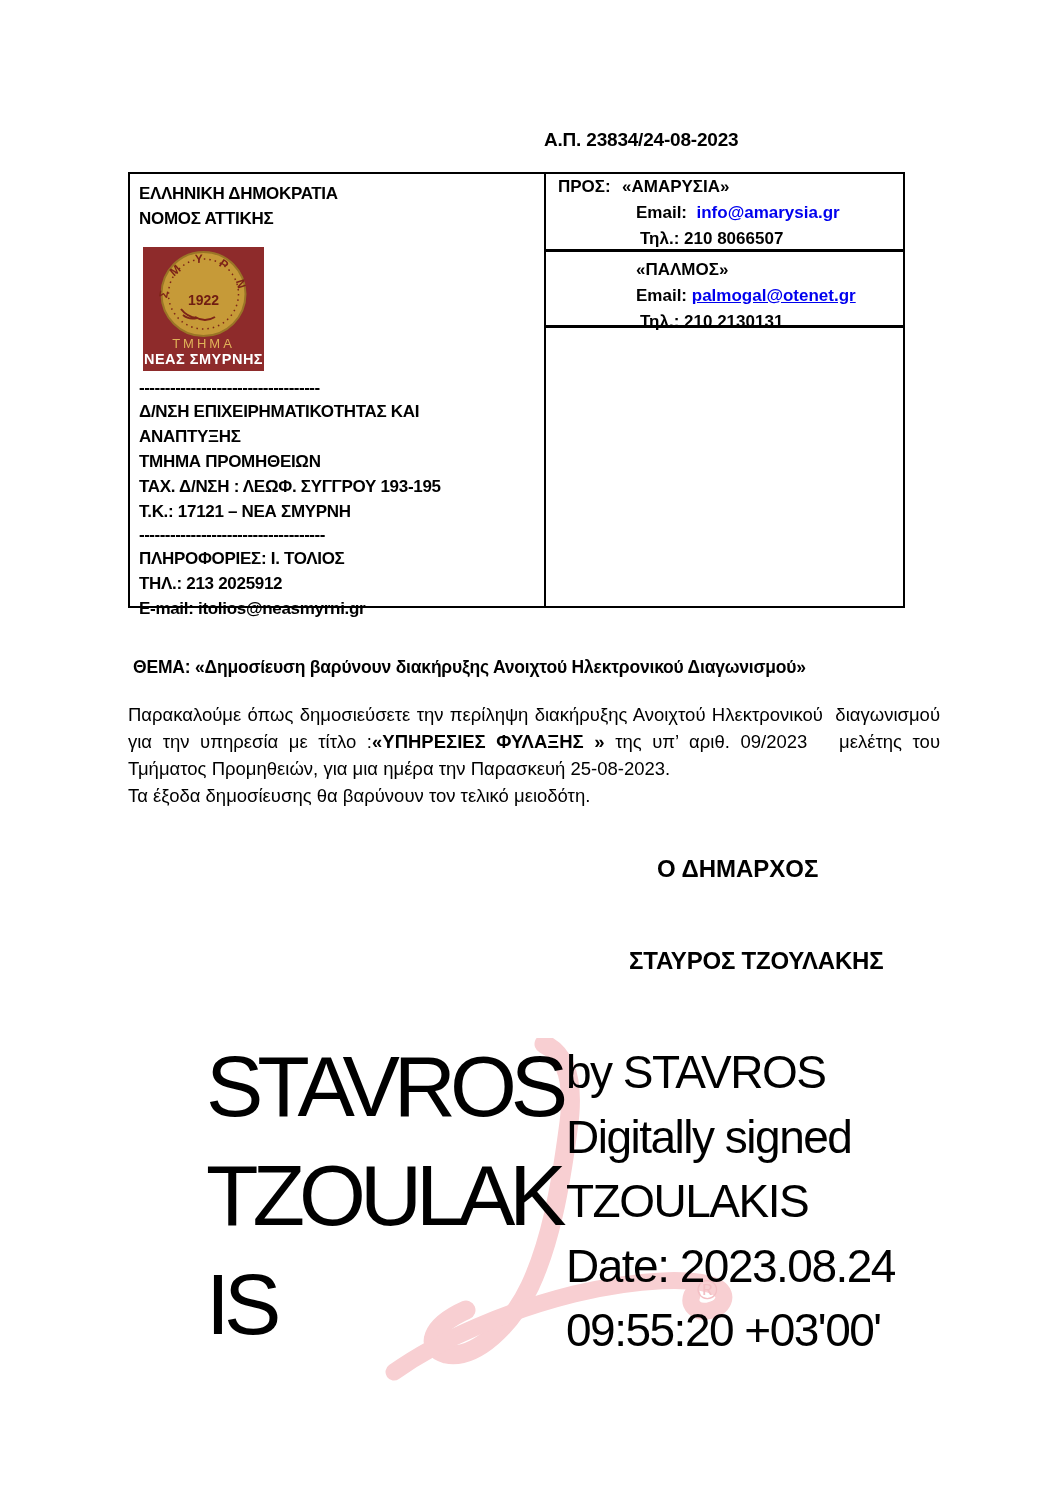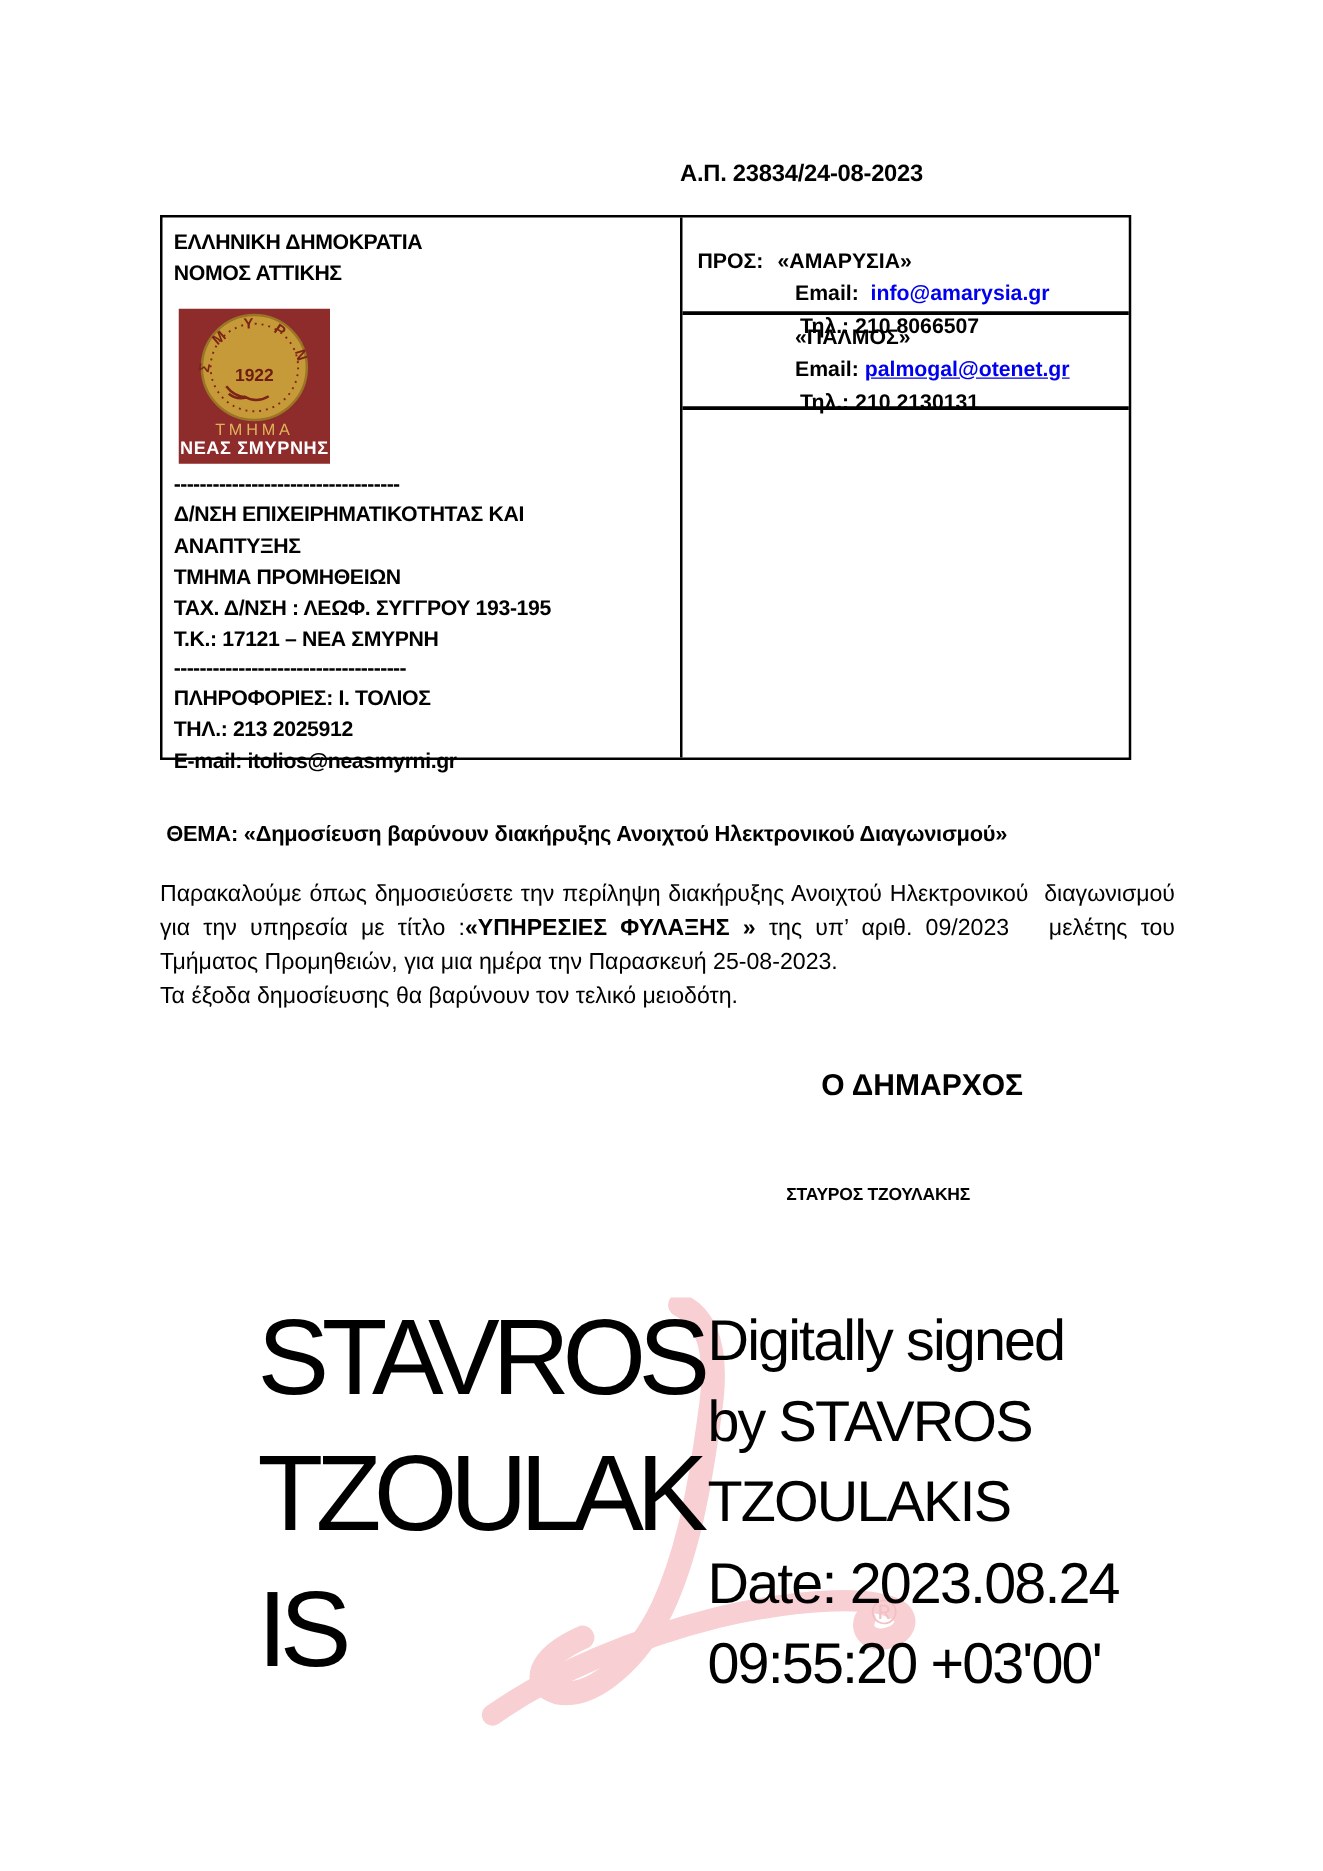--- a/index.html
+++ b/index.html
@@ -26,38 +26,38 @@
   
   .logo {
     width:121px; height:124px; background:#8e2b2b; margin:16px 0 6px 4px;
     display:flex; flex-direction:column; align-items:center;
   }
   .logo-dimos { color:#e0b258; font-size:13px; letter-spacing:3px; line-height:15px; margin-top:-3px; }
   .logo-neas  { color:#ffffff; font-size:14.5px; font-weight:bold; letter-spacing:0.5px; line-height:17px; }
 
   
   .cell-right { flex:1; display:flex; flex-direction:column; }
-  .r-row1 { height:78px; border-bottom:3px solid #000; padding:22px 0 0 12px; }
+  .r-row1 { height:78px; border-bottom:3px solid #000; padding:0 0 0 12px; }
   .r-row2 { height:76px; border-bottom:3px solid #000; padding:5px 0 0 12px; }
   .r-line { font-size:17px; font-weight:bold; line-height:26px; }
   .pros { display:inline-block; width:64px; }
   .ind1 { padding-left:78px; }
   .ind2 { padding-left:82px; }
   .link  { color:#0000ee; text-decoration:none; }
   .linku { color:#0000ee; text-decoration:underline; }
 
   
   .subject { position:absolute; left:133px; top:657px; font-size:17.5px; font-weight:bold; letter-spacing:-0.2px; }
   .bodytext { position:absolute; left:128px; top:701px; width:812px; font-size:18.5px; line-height:27px; }
   .bodytext .p1 { text-align:justify; white-space:pre-wrap; }
   .bodytext .p2 { text-align:left; }
 
   
   .mayor-title { position:absolute; left:657px; top:855px; font-size:24px; font-weight:bold; }
-  .mayor-name  { position:absolute; left:629px; top:947px; font-size:14px; font-weight:bold; letter-spacing:-0.2px; }
+  .mayor-name  { position:absolute; left:629px; top:947px; font-size:24px; font-weight:bold; letter-spacing:-0.2px; }
 
   
   .acrobat { position:absolute; left:372px; top:1038px; z-index:0; }
   .sig-name {
     position:absolute; left:166px; top:1032px; z-index:2;
     font-size:86px; line-height:109px; letter-spacing:-6px; color:#000;margin-left:40px;
   }
   .sig-details {
     position:absolute; left:566px; top:1040px; z-index:2;
     font-size:46px; line-height:64.5px; letter-spacing:-1.5px; color:#000;
@@ -146,20 +146,20 @@
 
   <div class="sig-name">
     <div>STAVROS</div>
     <div>TZOULAK</div>
     <div>IS</div>
   </div>
 
   <div class="sig-reg">®</div>
 
   <div class="sig-details">
+    <div>by STAVROS</div>
     <div>Digitally signed</div>
-    <div>by STAVROS</div>
     <div>TZOULAKIS</div>
     <div>Date: 2023.08.24</div>
     <div>09:55:20 +03'00'</div>
   </div>
 
 </div>
 
 </body></html>

